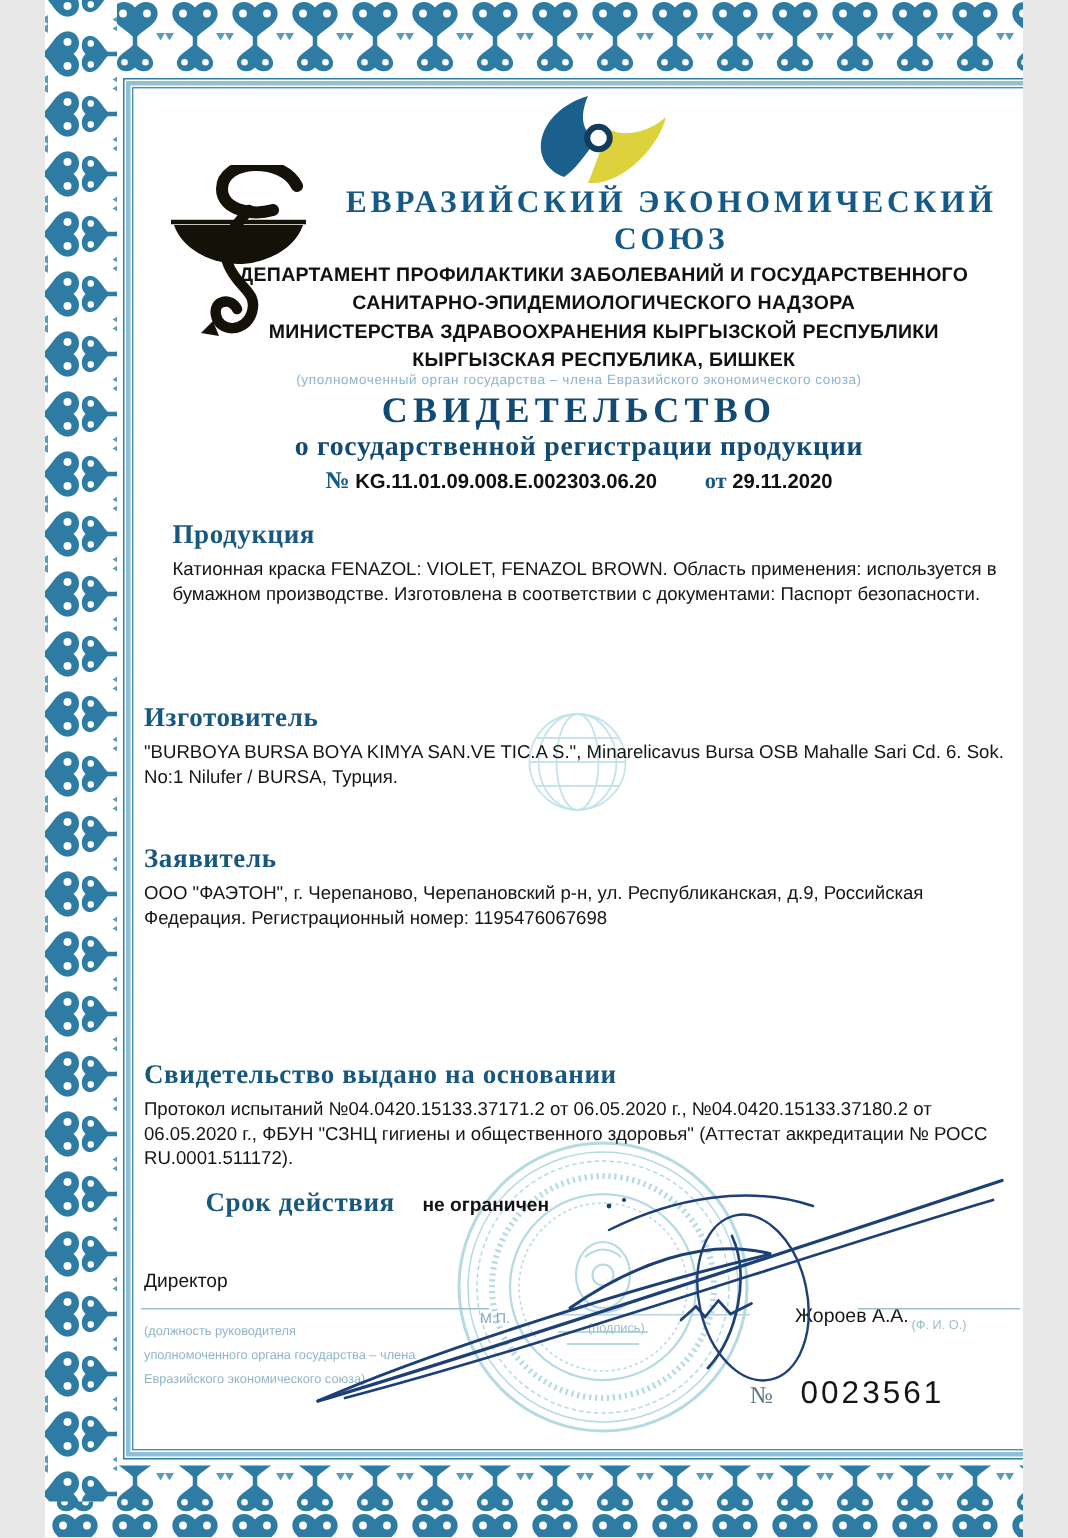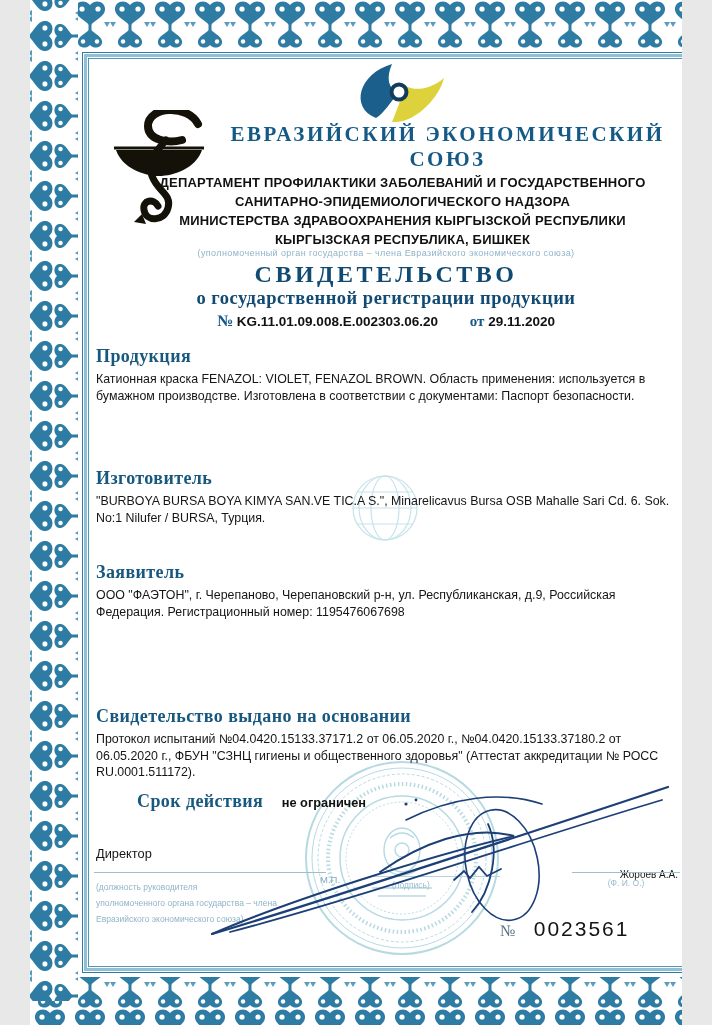--- a/index.html
+++ b/index.html
@@ -56,21 +56,21 @@
     letter-spacing:.4px;color:#18587f;
   }
   .validity-row .vv{font-size:12.8px;font-weight:700;color:#111;margin-left:14px;}
 
   .director-label{left:66px;top:846px;font-size:12.8px;color:#161616;}
   .director-line{left:64px;top:872px;width:232px;border-top:1px solid #9dbecd;}
   .pos-note{left:66px;top:879px;width:260px;font-size:8.5px;line-height:16px;color:#8fb4c9;}
   .seal-label{left:290px;top:874px;font-size:9.5px;color:#7fa8bd;}
   .sign-line{left:340px;top:876px;width:130px;border-top:1px solid #b8d2dd;}
   .sign-note{left:362px;top:880px;font-size:8.5px;color:#9abccd;}
-  .name-label{left:500px;top:845px;width:148px;text-align:right;font-size:10px;color:#161616;margin-top:24px;}
+  .name-label{left:500px;top:845px;width:148px;font-size:13px;color:#161616;margin-top:24px;}
   .name-line{left:542px;top:872px;width:108px;border-top:1px solid #9dbecd;}
   .name-note{left:542px;top:878px;width:108px;text-align:center;font-size:8.5px;color:#9abccd;}
 
   .serial{left:470px;top:917px;width:190px;text-align:left;}
   .serial .sn-label{font-family:"Liberation Serif",serif;font-size:16px;color:#5a7585;margin-right:14px;}
   .serial .sn-digits{font-size:21px;letter-spacing:2px;color:#141414;}
 </style>
 </head>
 <body>
 
@@ -165,21 +165,21 @@
 
     <div class="abs cert-title1">СВИДЕТЕЛЬСТВО</div>
     <div class="abs cert-title2">о государственной регистрации продукции</div>
     <div class="abs cert-number-row">
       <span class="num-label">№</span>
       <span>KG.11.01.09.008.E.002303.06.20</span>
       <span class="date-label">от</span>
       <span>29.11.2020</span>
     </div>
 
-    <div class="abs section" style="top:346px;">
+    <div class="abs section" style="top:346px;margin-left:19px;">
       <h3>Продукция</h3>
       <p>Катионная краска FENAZOL: VIOLET, FENAZOL BROWN. Область применения: используется в бумажном производстве. Изготовлена в соответствии с документами: Паспорт безопасности.</p>
     </div>
 
     <div class="abs section" style="top:468px;">
       <h3>Изготовитель</h3>
       <p>"BURBOYA BURSA BOYA KIMYA SAN.VE TIC.A S.", Minarelicavus Bursa OSB Mahalle Sari Cd. 6. Sok. No:1 Nilufer / BURSA, Турция.</p>
     </div>
 
     <div class="abs section" style="top:562px;">

